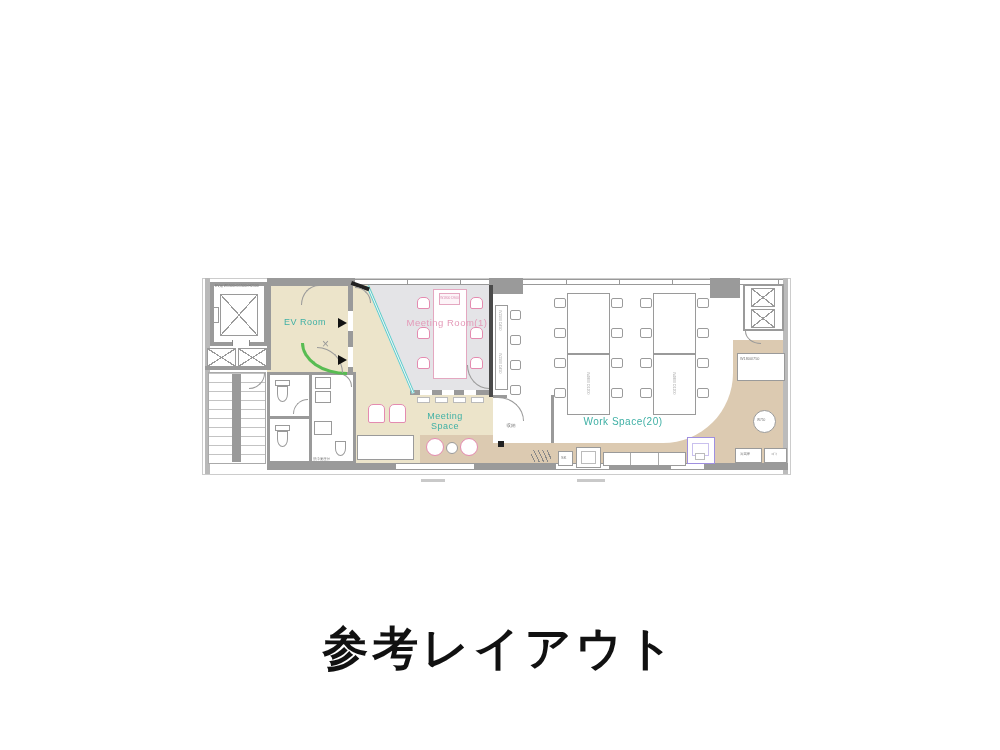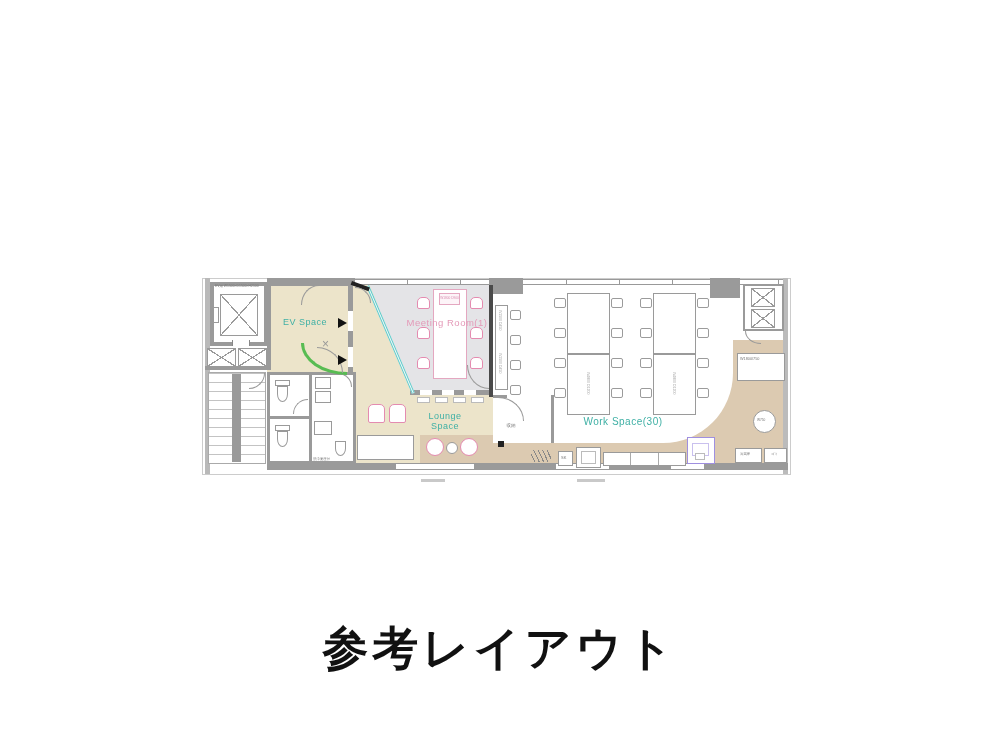--- a/index.html
+++ b/index.html
@@ -92,56 +92,56 @@
   <div class="a rb" style="left:70px;top:148px;width:15px;height:6px;"></div>
   <div class="a rb" style="left:72px;top:154px;width:11px;height:16px;border-radius:0 0 50% 50%;"></div>
   <div class="a rb" style="left:110px;top:100px;width:16px;height:12px;"></div>
   <div class="a rb" style="left:110px;top:114px;width:16px;height:12px;"></div>
   <div class="a rb" style="left:109px;top:144px;width:18px;height:14px;"></div>
   <div class="a rb" style="left:130px;top:164px;width:11px;height:15px;border-radius:0 0 50% 50%;"></div>
   <div class="a t" style="left:108px;top:181px;width:40px;font-size:3.4px;">洗浄便座付</div>
   <div class="a arc-tl" style="left:88px;top:122px;width:15px;height:15px;"></div>
   <div class="a arc-tr" style="left:133px;top:96px;width:14px;height:14px;"></div>
 
-  <div class="a lab" style="left:74px;top:40px;width:52px;">EV Space</div>
+  <div class="a lab" style="left:74px;top:40px;width:52px;">EV Room</div>
   <div class="a" style="left:96px;top:66px;width:46px;height:32px;border-left:3px solid #58bc52;border-bottom:3px solid #58bc52;border-radius:0 0 0 100%;"></div>
   <div class="a arc-tr" style="left:112px;top:70px;width:26px;height:26px;"></div>
   <div class="a arc-tl" style="left:96px;top:8px;width:18px;height:20px;"></div>
   <div class="a arc-tr" style="left:150px;top:10px;width:16px;height:16px;"></div>
   <div class="a" style="left:117px;top:60px;font-size:12px;color:#999;">×</div>
   <div class="a" style="left:133px;top:41px;width:0;height:0;border-left:9px solid #111;border-top:5px solid transparent;border-bottom:5px solid transparent;"></div>
   <div class="a" style="left:133px;top:78px;width:0;height:0;border-left:9px solid #111;border-top:5px solid transparent;border-bottom:5px solid transparent;"></div>
 
   <div class="a" style="left:228px;top:12px;width:34px;height:90px;border:1px solid #e4a7c0;background:#fff;"></div>
   <div class="a" style="left:234px;top:16px;width:21px;height:12px;border:1px solid #e4a7c0;background:#fdf4f8;">
     <span class="t" style="font-size:3.2px;color:#d98fb0;display:block;text-align:center;margin-top:3px;">W1800 D900</span>
   </div>
   <div class="a labp" style="left:196px;top:40px;width:92px;">Meeting Room(1)</div>
   <div class="a arc-bl" style="left:262px;top:88px;width:22px;height:24px;"></div>
 
-  <div class="a lab" style="left:208px;top:134px;width:64px;">Lounge Space</div>
+  <div class="a lab" style="left:208px;top:134px;width:64px;">Meeting Space</div>
   <div class="a chp" style="left:163px;top:127px;width:17px;height:19px;"></div>
   <div class="a chp" style="left:184px;top:127px;width:17px;height:19px;"></div>
   <div class="a rb" style="left:152px;top:158px;width:57px;height:25px;border-width:1.5px;"></div>
   <div class="a cirp" style="left:221px;top:161px;width:18px;height:18px;"></div>
   <div class="a cirg" style="left:241px;top:165px;width:12px;height:12px;"></div>
   <div class="a cirp" style="left:255px;top:161px;width:18px;height:18px;"></div>
 
   <div class="a rb" style="left:290px;top:28px;width:13px;height:85px;"></div>
   <div class="a vt" style="left:292px;top:33px;">W1500 D450</div>
   <div class="a vt" style="left:292px;top:76px;">W1500 D450</div>
   <div class="a rb" style="left:362px;top:16px;width:43px;height:61px;"></div>
   <div class="a rb" style="left:362px;top:77px;width:43px;height:61px;"></div>
   <div class="a rb" style="left:448px;top:16px;width:43px;height:61px;"></div>
   <div class="a rb" style="left:448px;top:77px;width:43px;height:61px;"></div>
   <div class="a vt" style="left:380px;top:95px;">W4800 D1200</div>
   <div class="a vt" style="left:466px;top:95px;">W4800 D1200</div>
   <div class="a t" style="left:407px;top:86px;font-size:3.2px;">W750</div>
   <div class="a t" style="left:493px;top:86px;font-size:3.2px;">W750</div>
-  <div class="a lab" style="left:368px;top:139px;width:100px;font-size:10px;">Work Space(30)</div>
+  <div class="a lab" style="left:368px;top:139px;width:100px;font-size:10px;">Work Space(20)</div>
   <div class="a arc-tr" style="left:293px;top:120px;width:26px;height:24px;"></div>
   <div class="a t" style="left:293px;top:147px;width:26px;font-size:4.5px;text-align:center;">収納</div>
   <div class="a" style="left:326px;top:173px;width:20px;height:12px;background:repeating-linear-gradient(65deg,transparent 0 3px,#888 3px 4px);"></div>
   <div class="a rb" style="left:353px;top:174px;width:15px;height:15px;"></div>
   <div class="a t" style="left:356px;top:179px;font-size:4px;">SK</div>
   <div class="a" style="left:371px;top:170px;width:25px;height:21px;border:1.5px solid #9a9a9a;background:#fff;"></div>
   <div class="a rb" style="left:376px;top:174px;width:15px;height:13px;border-color:#bbb;"></div>
   <div class="a rb" style="left:398px;top:175px;width:83px;height:14px;"></div>
   <div class="a" style="left:425px;top:176px;width:1px;height:12px;background:#aaa;"></div>
   <div class="a" style="left:453px;top:176px;width:1px;height:12px;background:#aaa;"></div>

